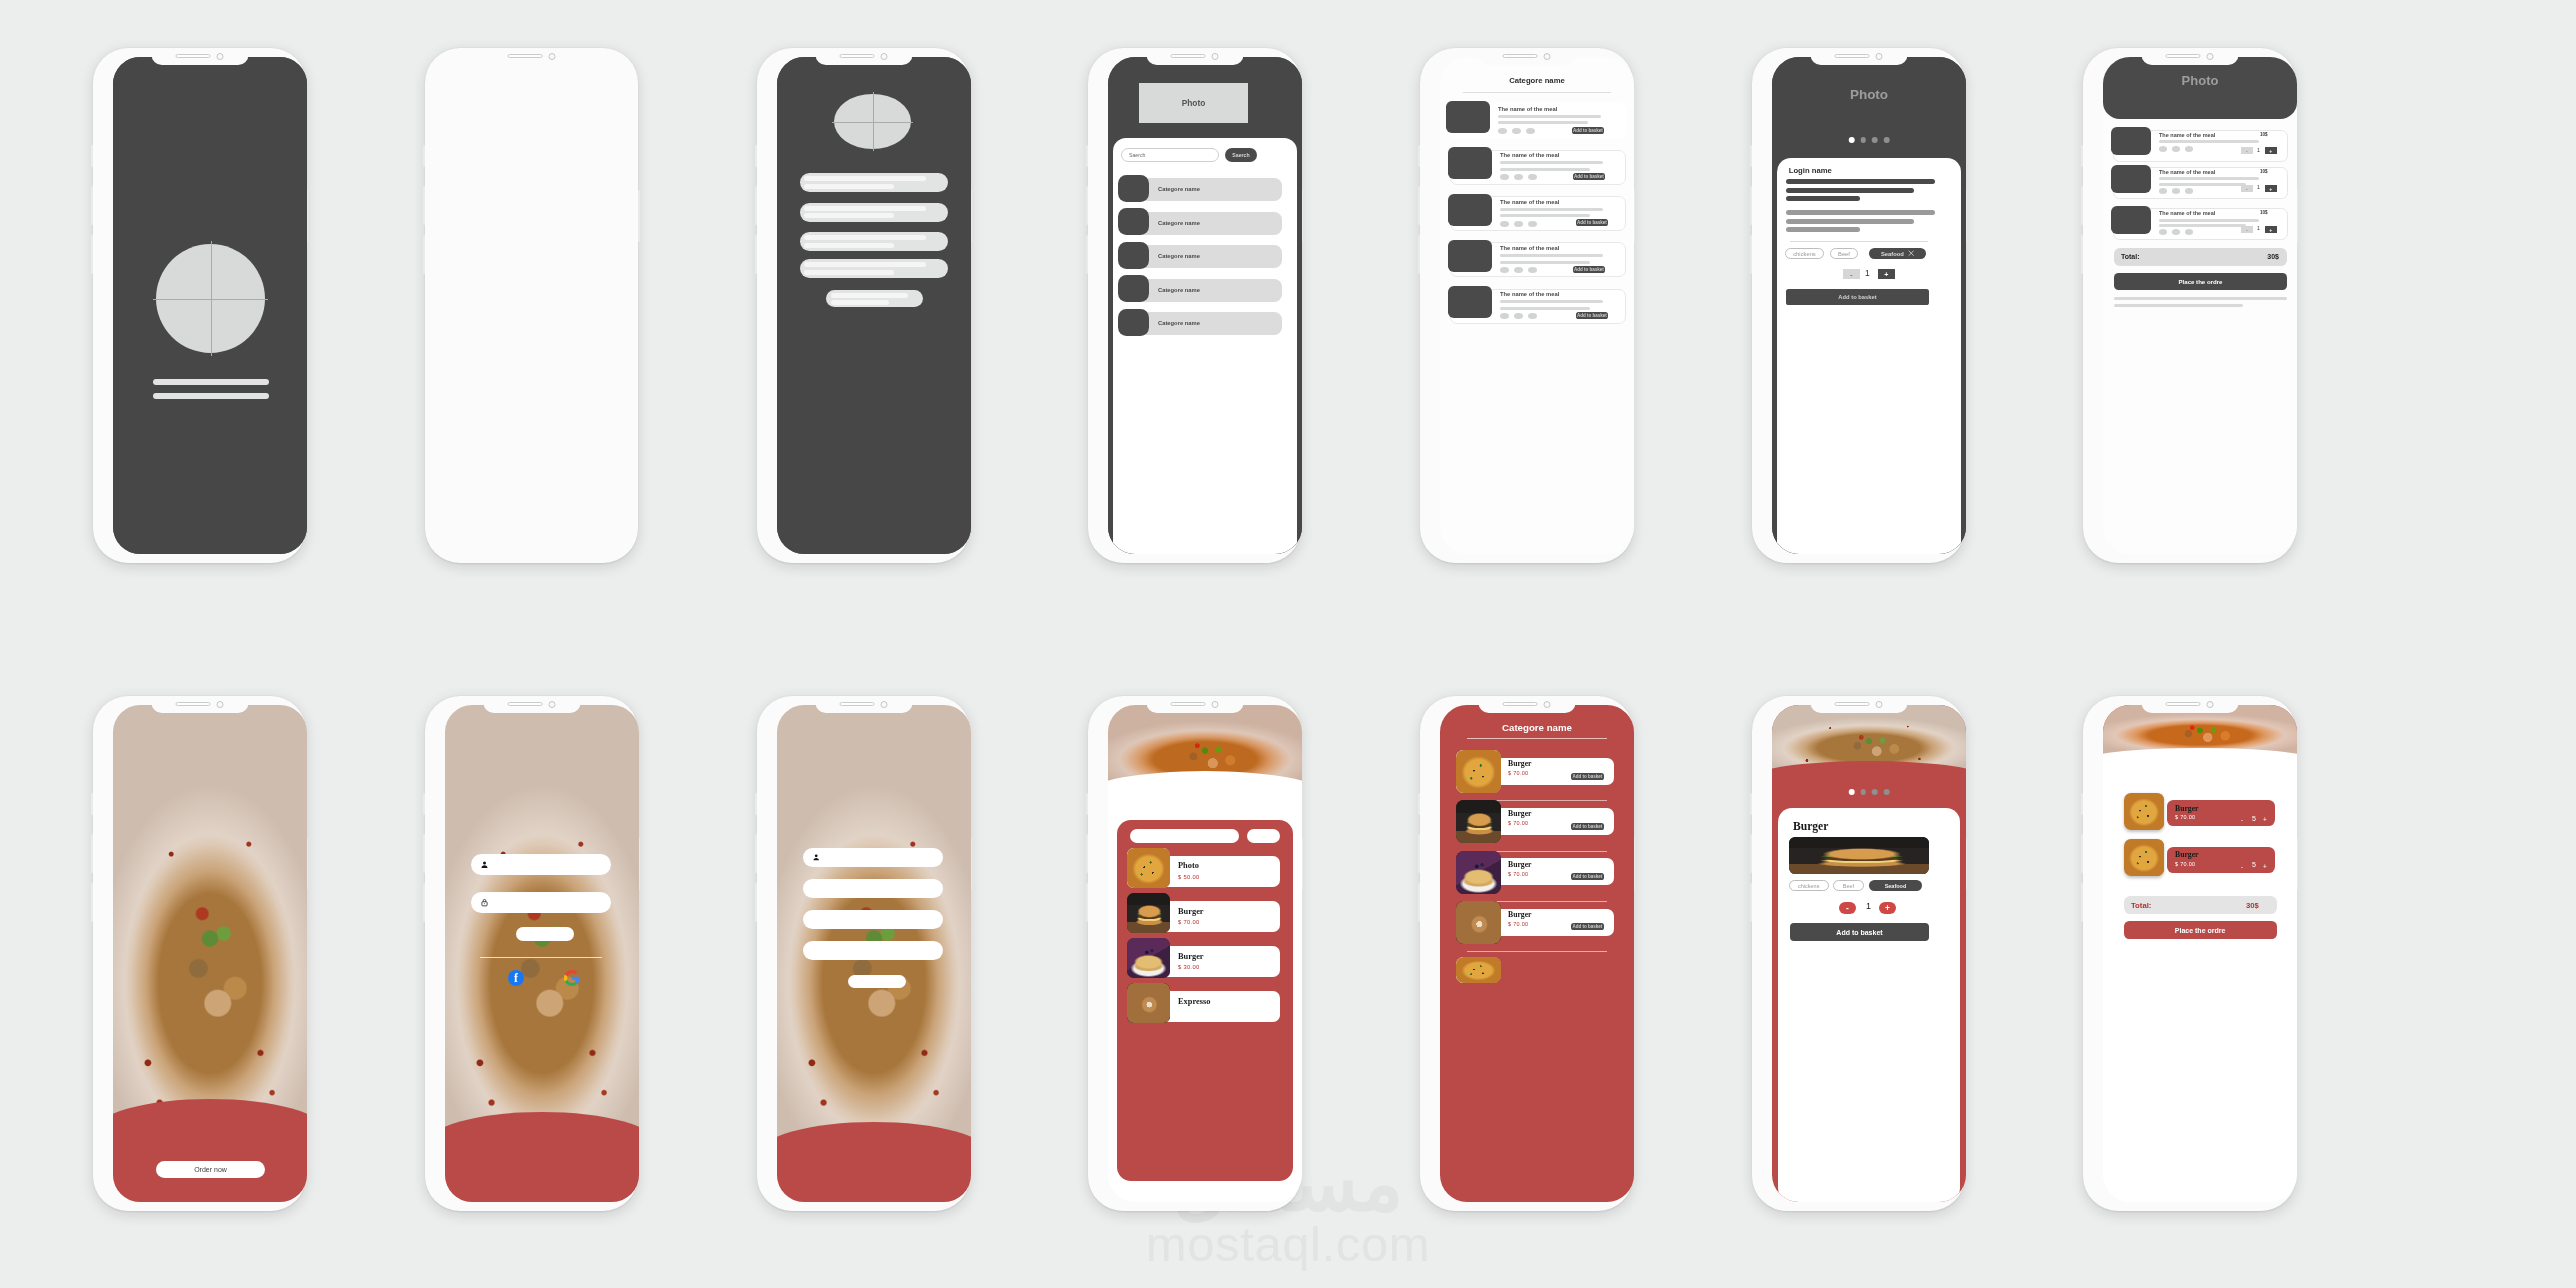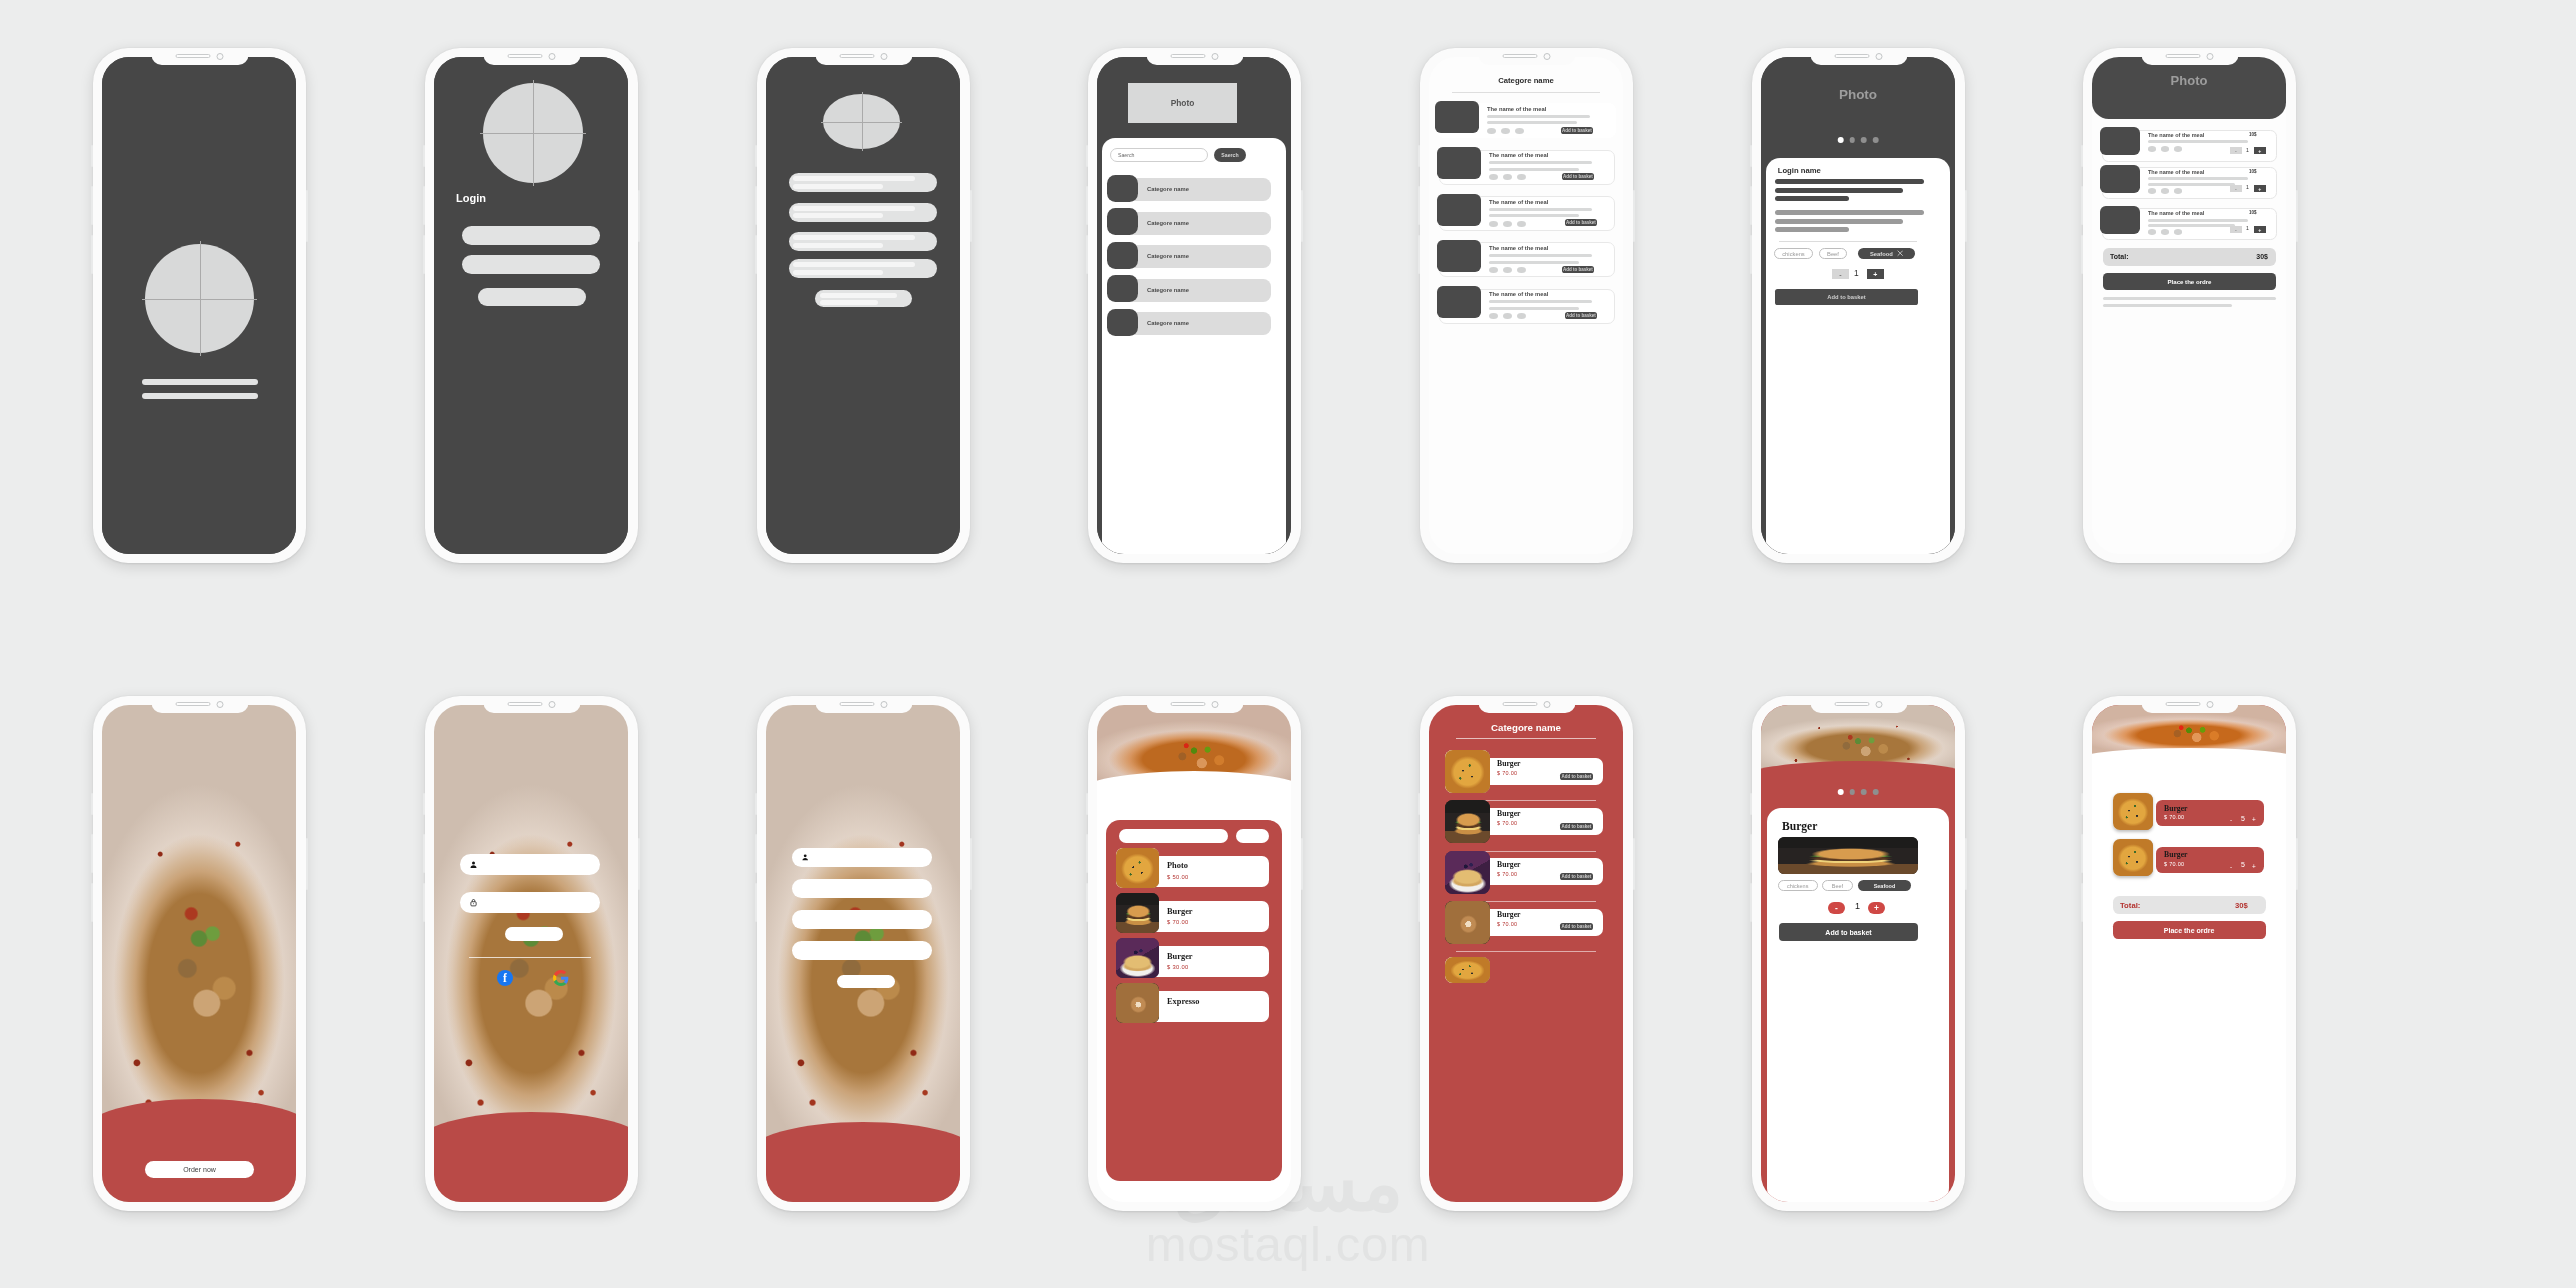--- a/index.html
+++ b/index.html
@@ -30,21 +30,21 @@
   .phone .btn-side {
     position: absolute; left: -1.9px; width: 1.9px; border-radius: 1.9px;
     background: #e9eaea;
   }
   .bs1 { top: 97px; height: 22px; }
   .bs2 { top: 138px; height: 39px; }
   .bs3 { top: 187px; height: 39px; }
   .bs-r { position: absolute; right: -1.9px; width: 1.9px; border-radius: 1.9px; background:#e9eaea; top: 142px; height: 52px; }
 
   .screen {
-    position: absolute; left: 9px; top: 9px;
+    position: absolute; left: 20px; top: 9px;
     width: 194px; height: 497px;
     border-radius: 27px;
     overflow: hidden;
     background: #474747;
   }
   .notch {
     position: absolute; top: 0; left: 50%; transform: translateX(-50%);
     width: 97px; height: 16.7px; background: #fbfbfb;
     border-bottom-left-radius: 10.3px; border-bottom-right-radius: 10.3px;
     z-index: 40; display: flex; align-items: center; justify-content: center; gap: 6.4px;
@@ -202,28 +202,20 @@
         <span class="speaker"></span>
         <span class="cam"></span>
       </div>
   </div>
 
   <div class="phone" style="position:absolute; left:425px; top:48px;">
     <div class="btn-side bs1"></div>
       <div class="btn-side bs2"></div>
       <div class="btn-side bs3"></div>
       <div class="bs-r"></div>
-    <div class="screen">
-      <div class="wf"></div>
-      <div class="circ-cross" style="left:49px; top:26px; width:100px; height:100px;"></div>
-      <div class="wf-label" style="left:22px; top:135px; font-size:11px;">Login</div>
-      <div class="bar" style="left:28px; top:169px; width:138px; height:19.3px;"></div>
-      <div class="bar" style="left:28px; top:198px; width:138px; height:19.3px;"></div>
-      <div class="bar" style="left:44px; top:231px; width:108px; height:18px;"></div>
-    </div>
     <div class="notch">
         <span class="speaker"></span>
         <span class="cam"></span>
       </div>
   </div>
 
   <div class="phone" style="position:absolute; left:757px; top:48px;">
     <div class="btn-side bs1"></div>
       <div class="btn-side bs2"></div>
       <div class="btn-side bs3"></div>

